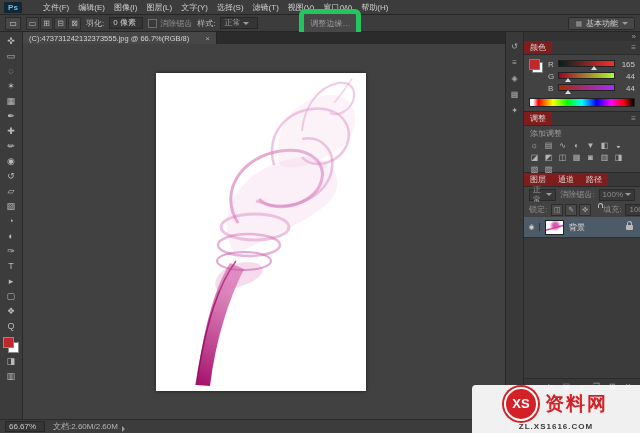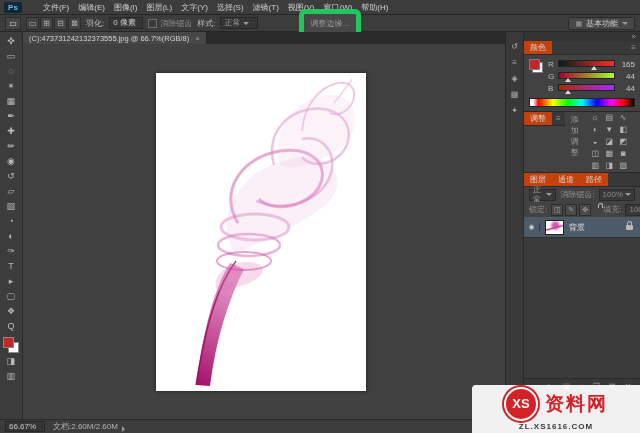--- a/index.html
+++ b/index.html
@@ -22,21 +22,21 @@
   .opt-check{display:flex;align-items:center;gap:3px;color:#8b8b8b;}
   .cb{width:7px;height:7px;background:#3a3a3a;border:1px solid #6e6e6e;display:inline-block;}
   .opt-select{display:flex;align-items:center;gap:3px;min-width:30px;height:10px;line-height:10px;background:#353535;border:1px solid #272727;padding:0 3px;color:#9c9c9c;}
   .caret{width:0;height:0;border-left:3px solid transparent;border-right:3px solid transparent;border-top:3px solid #9a9a9a;display:inline-block;}
   .opt-button{height:11px;line-height:11px;padding:4px 6px;background:#474747;border:5px solid #22c55e;border-radius:6px;color:#9c9c9c;white-space:nowrap;margin-left:36px;}
   .workspace-btn{margin-left:auto;display:flex;align-items:center;gap:4px;height:11px;line-height:11px;background:#474747;
                  border:1px solid #2a2a2a;border-radius:2px;padding:0 6px;color:#cfcfcf;white-space:nowrap;}
   .grid-glyph{color:#9a9a9a;font-size:7px;}
   
   .tabbar{position:absolute;left:23px;top:32px;width:482px;height:12px;background:#2b2b2b;display:flex;}
-  .doc-tab{display:flex;align-items:center;gap:6px;background:#474747;border-right:1px solid #262626;padding:0 6px;color:#d2d2d2;white-space:nowrap;font-size:7.5px;}
+  .doc-tab{display:flex;align-items:center;gap:16px;background:#474747;border-right:1px solid #262626;padding:0 6px;color:#d2d2d2;white-space:nowrap;font-size:7.5px;}
   .tab-close{color:#a5a5a5;font-size:8px;}
   
   .toolbar{position:absolute;left:0;top:32px;width:22px;bottom:13px;background:#3c3c3c;border-right:1px solid #292929;
            display:flex;flex-direction:column;align-items:center;padding-top:3px;gap:2px;}
   .tool{width:16px;height:13px;line-height:13px;text-align:center;font-size:9px;color:#b9b9b9;}
   .swatches{position:relative;width:16px;height:16px;margin-top:2px;}
   .swatch-bg{position:absolute;right:0;bottom:0;width:9px;height:9px;background:#fff;border:1px solid #8a8a8a;}
   .swatch-fg{position:absolute;left:0;top:0;width:9px;height:9px;background:#c0272d;border:1px solid #8a8a8a;}
   
   .canvas{position:absolute;left:23px;top:44px;width:482px;bottom:13px;background:#414141;}
@@ -50,21 +50,21 @@
   .tri-right{width:0;height:0;border-top:3px solid transparent;border-bottom:3px solid transparent;border-left:3px solid #9a9a9a;display:inline-block;}
   
   .dock{position:absolute;left:505px;top:32px;right:0;bottom:0;background:#333;border-left:1px solid #262626;}
   .dock-strip{position:absolute;left:0;top:0;width:17px;bottom:0;background:#393939;border-right:1px solid #2a2a2a;
               display:flex;flex-direction:column;align-items:center;gap:7px;padding-top:10px;}
   .strip-icon{font-size:8px;color:#ababab;}
   .panels{position:absolute;left:18px;top:0;right:0;bottom:40px;display:flex;flex-direction:column;}
   .dock-header{height:9px;display:flex;justify-content:flex-end;align-items:center;padding:0 4px;background:#333;}
   .collapse-glyph{color:#9a9a9a;font-size:8px;line-height:9px;}
   .panel-header{height:13px;background:#383838;border-bottom:1px solid #2b2b2b;display:flex;align-items:center;}
-  .panel-tab{padding:0 6px;height:13px;line-height:13px;color:#d6d6d6;background:#c2410c;white-space:nowrap;}
+  .panel-tab{padding:0 6px;height:13px;line-height:13px;color:#d6d6d6;background:#7f1d1d;white-space:nowrap;}
   .panel-menu{margin-left:auto;padding:0 4px;color:#9a9a9a;}
   
   .color-panel{height:70px;background:#424242;border-bottom:1px solid #282828;display:flex;flex-direction:column;}
   .color-body{flex:1;display:flex;gap:5px;padding:4px 5px 1px 5px;}
   .mini-swatches{position:relative;width:14px;height:14px;flex:none;}
   .mini-bg{position:absolute;right:0;bottom:0;width:9px;height:9px;background:#fff;border:1px solid #7d7d7d;}
   .mini-fg{position:absolute;left:0;top:0;width:9px;height:9px;background:#c0272d;border:1px solid #7d7d7d;}
   .channels{flex:1;display:flex;flex-direction:column;gap:2px;}
   .channel{display:flex;align-items:center;gap:4px;height:10px;}
   .ch-label{width:6px;color:#bdbdbd;}
@@ -74,21 +74,21 @@
   .channel:nth-child(2) .track{background:linear-gradient(90deg,#a5002c,#a5ff2c);}
   .channel:nth-child(3) .track{background:linear-gradient(90deg,#a52c00,#a52cff);}
   .mark{position:absolute;bottom:-1px;width:0;height:0;border-left:3px solid transparent;border-right:3px solid transparent;border-bottom:4px solid #dcdcdc;transform:translateX(-3px);}
   .channel:nth-child(1) .mark{left:64%;}
   .channel:nth-child(2) .mark{left:17%;}
   .channel:nth-child(3) .mark{left:17%;}
   .ch-value{width:16px;text-align:right;color:#c9c9c9;}
   .spectrum{height:7px;margin:2px 5px 4px 5px;border:1px solid #222;
     background:linear-gradient(90deg,#fff 0%,#fff 3%,#f00 8%,#ff0 22%,#0f0 36%,#0ff 50%,#00f 64%,#f0f 78%,#f00 90%,#000 100%);}
   
-  .adjust-panel{height:60px;background:#424242;border-bottom:1px solid #282828;display:flex;}
+  .adjust-panel{height:60px;background:#424242;border-bottom:1px solid #282828;display:flex;flex-direction:column;}
   .adjust-label{padding:2px 6px 1px 6px;color:#9c9c9c;}
   .adjust-grid{display:flex;flex-wrap:wrap;gap:1px;padding:0 4px;}
   .adjust-icon{width:13px;height:11px;line-height:11px;text-align:center;font-size:8px;color:#b5b5b5;}
   
   .layers-panel{flex:1;display:flex;flex-direction:column;background:#3d3d3d;}
   .layer-controls{display:flex;align-items:center;gap:4px;height:15px;padding:0 5px;background:#424242;}
   .lp-select{display:flex;align-items:center;gap:3px;width:42px;height:10px;line-height:10px;background:#393939;border:1px solid #2a2a2a;padding:0 3px;color:#9c9c9c;}
   .lp-dim{color:#8d8d8d;white-space:nowrap;}
   .lp-field{display:flex;align-items:center;gap:2px;height:10px;line-height:10px;background:#393939;border:1px solid #2a2a2a;padding:0 3px;color:#8d8d8d;}
   .lock-row-icons{display:flex;gap:2px;align-items:center;}

